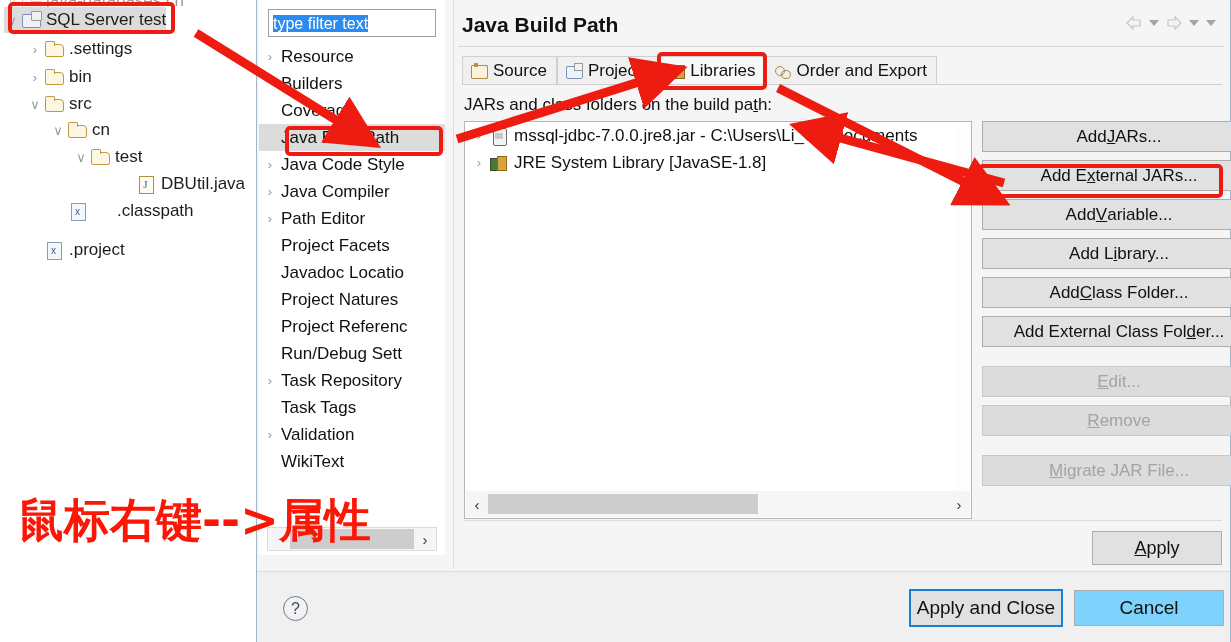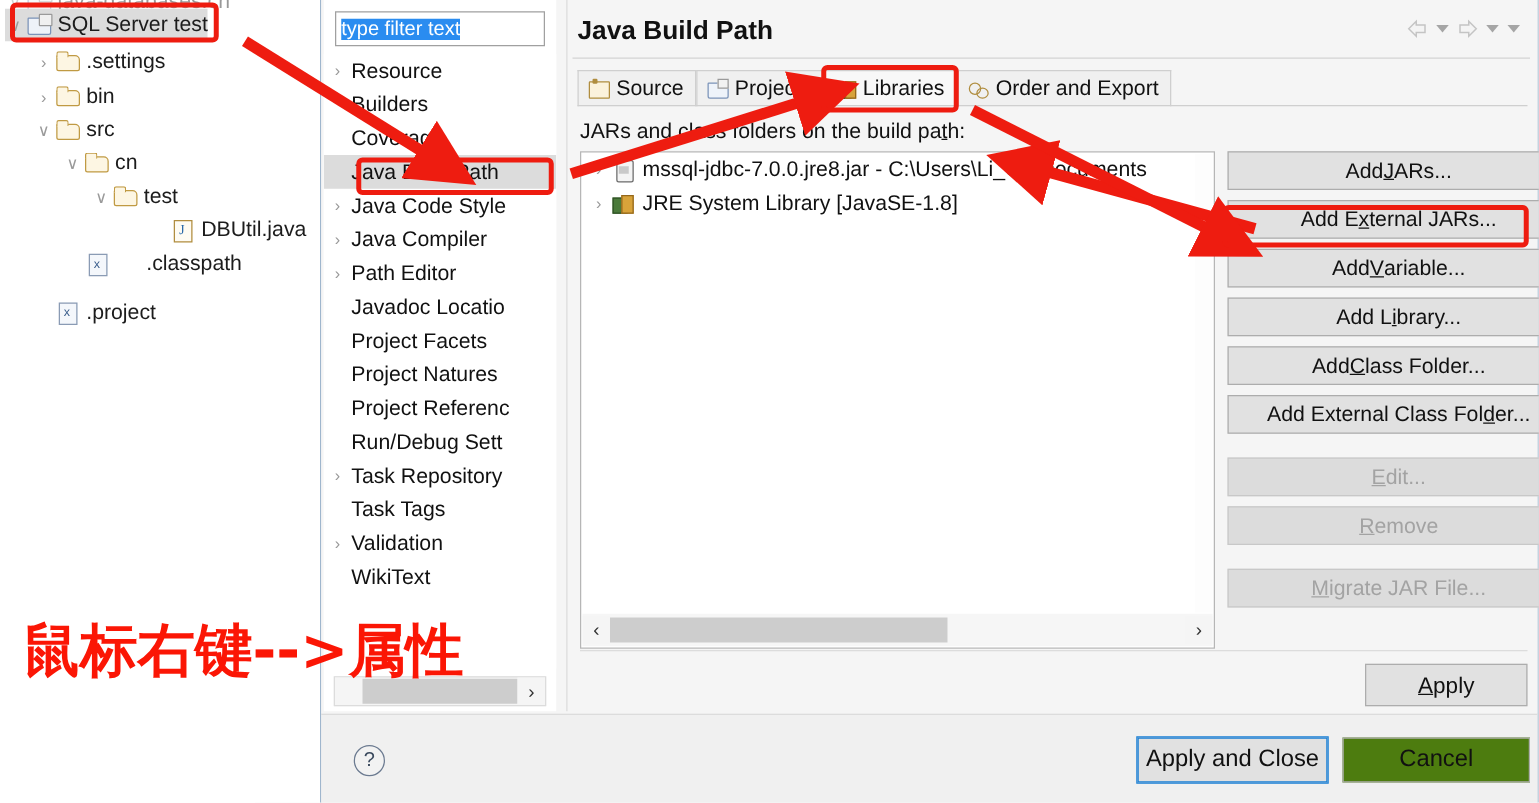--- a/index.html
+++ b/index.html
@@ -77,21 +77,21 @@
   
   #dialog {
     position: absolute; left: 256px; top: -4px; width: 975px; height: 650px;
     background: #f0f0f0; border: 1px solid #9fb6cd;
   }
   #dlg-body {
     position: absolute; left: 0; top: 0; right: 0; bottom: 74px;
     background: #f5f5f5;
   }
   #dlg-left {
-    position: absolute; left: 2px; top: 2px; width: 186px; bottom: 2px;
+    position: absolute; left: 2px; top: 2px; width: 186px; bottom: 16px;
     background: #ffffff;
   }
   #filter-box {
     position: absolute; left: 9px; top: 10px; width: 168px; height: 28px;
     border: 1px solid #a0a0a0; background: #ffffff;
     font-size: 16px; color: #000; padding: 2px 4px; line-height: 24px;
     white-space: nowrap; overflow: hidden;
   }
   #filter-box .selhl { background: #2a8cf0; color: #ffffff; }
 
@@ -230,21 +230,21 @@
     font-size: 16px; display: flex; align-items: center; justify-content: center;
     background: #f2f2f2;
   }
   #btn-applyclose {
     position: absolute; right: 168px; top: 18px; width: 152px; height: 36px;
     background: #e1e1e1; border: 1px solid #1a7fd4; outline: 1px solid #1a7fd4;
     font-size: 19px; color: #111; display: flex; align-items: center; justify-content: center;
   }
   #btn-cancel {
     position: absolute; right: 6px; top: 18px; width: 150px; height: 36px;
-    background: #4d7c0f; border: 1px solid #adadad;
+    background: #7dd3fc; border: 1px solid #adadad;
     font-size: 19px; color: #111; display: flex; align-items: center; justify-content: center;
   }
 
   
   .anno-box {
     position: absolute; border: 4px solid #ee1c10; border-radius: 5px;
     pointer-events: none;
   }
   #anno-text {
     position: absolute; left: 6px; top: 490px;
@@ -345,25 +345,25 @@
             <div class="pref-row">
               <span class="tw">›</span>
               <span>Java Compiler</span>
             </div>
             <div class="pref-row">
               <span class="tw">›</span>
               <span>Path Editor</span>
             </div>
             <div class="pref-row">
               <span class="tw"></span>
+              <span>Project Facets</span>
+            </div>
+            <div class="pref-row">
+              <span class="tw"></span>
               <span>Javadoc Locatio</span>
-            </div>
-            <div class="pref-row">
-              <span class="tw"></span>
-              <span>Project Facets</span>
             </div>
             <div class="pref-row">
               <span class="tw"></span>
               <span>Project Natures</span>
             </div>
             <div class="pref-row">
               <span class="tw"></span>
               <span>Project Referenc</span>
             </div>
             <div class="pref-row">

